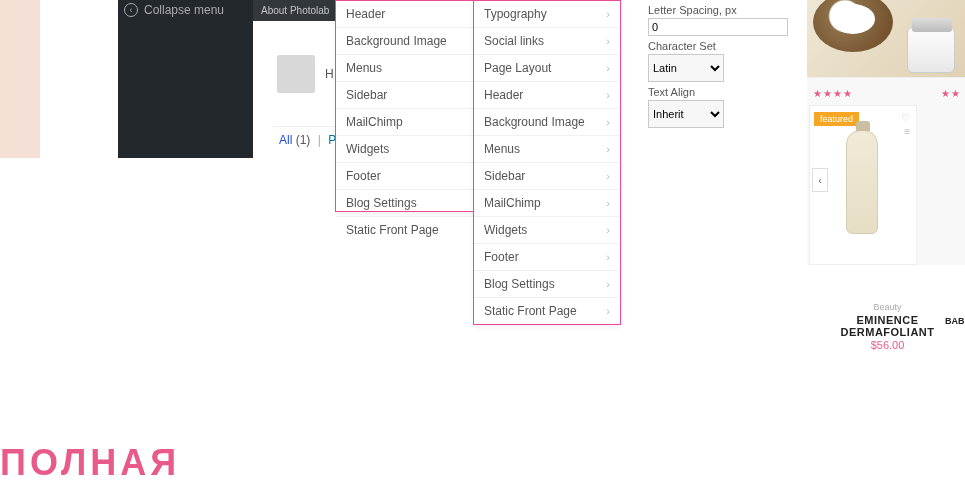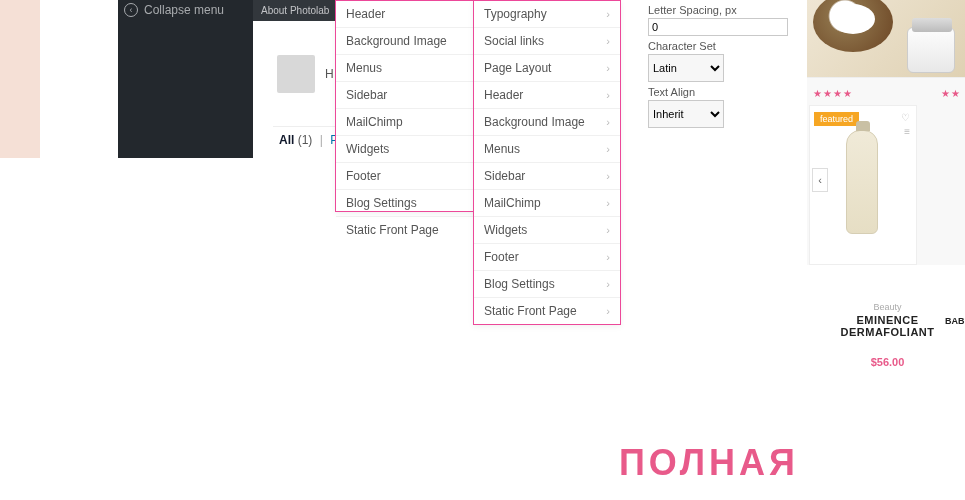--- a/index.html
+++ b/index.html
@@ -7,21 +7,21 @@
 .bg-layer { position: absolute; top: 0; left: 0; width: 40px; height: 158px; background: #f5e0d6; }
 .wp-sidebar { position: absolute; top: 0; left: 118px; width: 135px; height: 158px; background: #23282d; color: #eee; }
 .collapse { display: flex; align-items: center; padding: 3px 6px; font-size: 12px; color: #a7aaad; cursor: pointer; }
 .collapse-icon { width: 14px; height: 14px; border: 1px solid #a7aaad; border-radius: 50%; display: inline-flex; align-items: center; justify-content: center; margin-right: 6px; font-size: 9px; }
 .submenu { position: absolute; top: 0; left: 253px; width: 90px; background: #32373c; color: #c3c4c7; font-size: 10px; }
 .submenu-item { padding: 5px 8px; }
 .author-row { position: absolute; top: 55px; left: 277px; display: flex; align-items: center; }
 .avatar { width: 38px; height: 38px; background: #d8d8d8; border-radius: 2px; margin-right: 10px; }
 .author-text { font-size: 12px; color: #555; }
 .filter-row { position: absolute; top: 126px; left: 273px; font-size: 12px; color: #444; background: #fff; padding: 6px 6px 6px 6px; border-top: 1px solid #eee; }
-.filter-row .all { color: #0f172a; cursor: pointer; font-weight: bold; }
+.filter-row .all { color: #1d4ed8; cursor: pointer; }
 .filter-row .count { color: #555; }
 .filter-row .sep { color: #aaa; margin: 0 4px; }
 .filter-row .pen { color: #0073aa; cursor: pointer; }
 .panel { position: absolute; background: #fff; border: 1px solid #ec4899; width: 165px; box-shadow: 0 2px 6px rgba(0,0,0,0.06); }
 .panel-a { top: 0; left: 335px; height: 212px; }
 .panel-b { top: 0; left: 473px; width: 148px; }
 .menu-item { display: flex; justify-content: space-between; align-items: center; padding: 6px 10px; font-size: 12px; color: #555; border-bottom: 1px solid #f0f0f0; cursor: pointer; }
 .menu-item:last-child { border-bottom: none; }
 .chev { color: #bbb; font-size: 11px; }
 .settings { position: absolute; top: 0; left: 648px; width: 145px; font-size: 11px; color: #444; }
@@ -39,23 +39,23 @@
 .product-card { position: relative; margin: 4px 2px 0 2px; background: #fff; border: 1px solid #eee; width: 108px; height: 160px; }
 .badge { position: absolute; top: 6px; left: 4px; background: #f6a623; color: #fff; font-size: 9px; padding: 2px 6px; }
 .heart-icon { position: absolute; top: 6px; right: 6px; font-size: 10px; color: #bbb; cursor: pointer; }
 .bars-icon { position: absolute; top: 20px; right: 6px; font-size: 10px; color: #bbb; cursor: pointer; }
 .nav-arrow { position: absolute; top: 62px; left: 2px; width: 16px; height: 24px; border: 1px solid #ddd; background: #fff; display: flex; align-items: center; justify-content: center; font-size: 11px; color: #666; cursor: pointer; }
 .bottle { position: absolute; top: 24px; left: 36px; width: 32px; height: 104px; background: linear-gradient(#f0ead8, #e6dec4); border-radius: 14px 14px 6px 6px; border: 1px solid #d6ceb4; }
 .bottle::before { content:''; position: absolute; top: -10px; left: 9px; width: 14px; height: 10px; background: #c9c0a4; border-radius: 3px 3px 0 0; }
 .prod-meta { position: absolute; top: 302px; left: 810px; width: 155px; text-align: center; }
 .prod-cat { font-size: 9px; color: #aaa; text-transform: capitalize; }
 .prod-name { font-size: 11px; font-weight: 700; color: #222; letter-spacing: 0.5px; margin-top: 2px; }
-.prod-price { font-size: 11px; font-weight: 700; color: #e85a8a; margin-top: 18px; }
+.prod-price { font-size: 11px; font-weight: 400; color: #e85a8a; margin-top: 1px; }
 .prod-name-2 { position: absolute; top: 316px; left: 945px; font-size: 9px; font-weight: 700; color: #222; }
-.headline { position: absolute; top: 442px; left: 0; width: 799px; text-align: right; }
+.headline { position: absolute; top: 442px; left: 0; width: 799px; text-align: left; }
 .headline h1 { font-size: 36px; font-weight: 800; color: #e85a8a; letter-spacing: 4px; }
 </style>
 </head>
 <body>
 
 <div class="bg-layer"></div>
 
 <div class="wp-sidebar">
   <div class="collapse">
     <span class="collapse-icon">‹</span>

